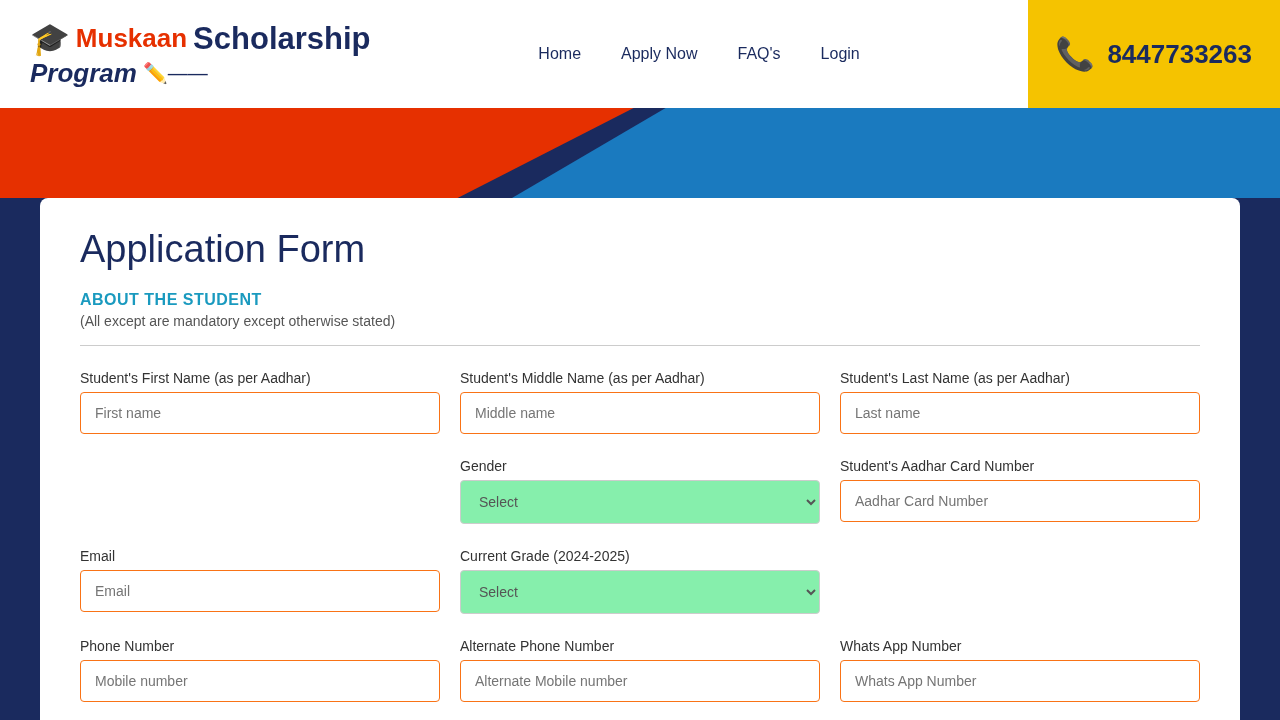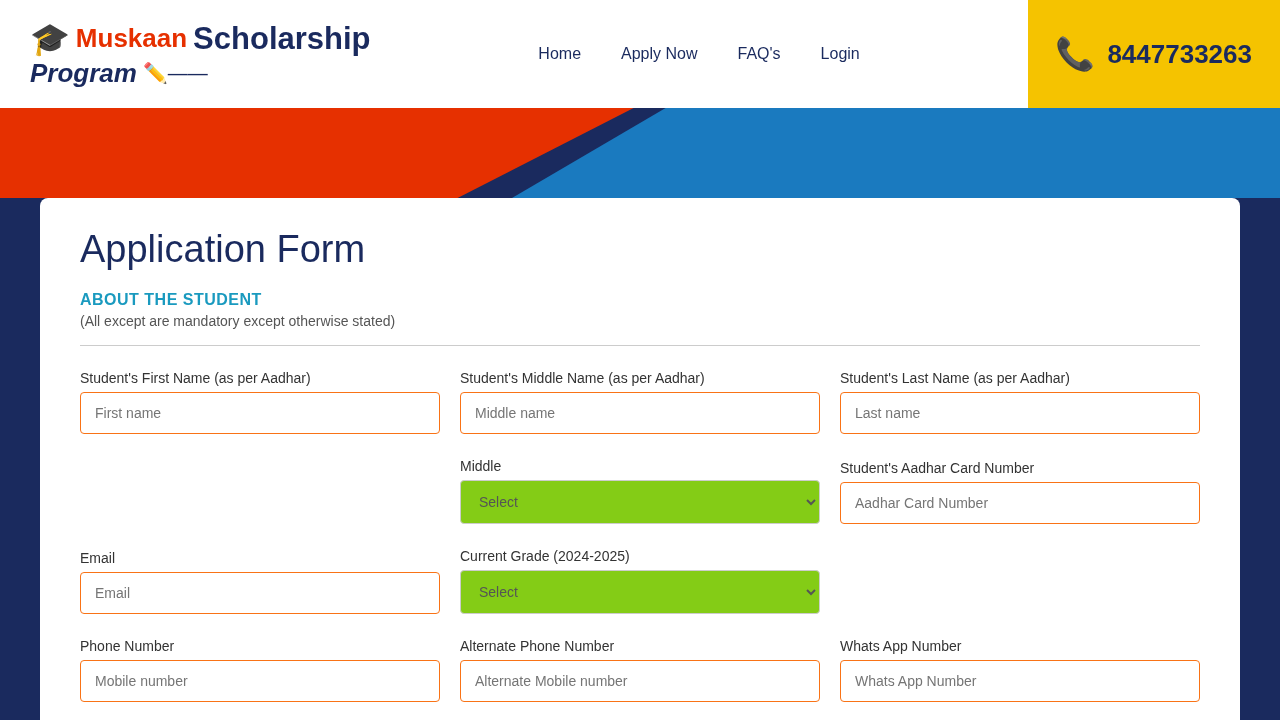--- a/index.html
+++ b/index.html
@@ -151,21 +151,20 @@
     .divider {
       border: none;
       border-top: 1px solid #ccc;
       margin-bottom: 24px;
     }
 
     .form-row {
       display: flex;
       gap: 20px;
       margin-bottom: 24px;
-      align-items: flex-end;
     }
 
     .form-group {
       flex: 1;
       display: flex;
       flex-direction: column;
       gap: 6px;
     }
 
     .form-label {
@@ -184,21 +183,21 @@
     }
 
     .form-select {
       border: 1px solid #ccc;
       border-radius: 4px;
       padding: 12px 14px;
       font-size: 14px;
       color: #555;
       outline: none;
       width: 100%;
-      background: #84cc16;
+      background: #86efac;
       appearance: auto;
     }
   </style>
 </head>
 <body>
 
 <div class="header">
   <div class="logo-area">
     <div class="logo-text">
       <span class="logo-cap">🎓</span>
@@ -249,21 +248,21 @@
     <div class="form-group">
       <label class="form-label">Student's Last Name (as per Aadhar)</label>
       <input class="form-input" type="text" placeholder="Last name" style="">
     </div>
   </div>
 
   <div class="form-row">
     <div class="form-group">
     </div>
     <div class="form-group">
-      <label class="form-label">Middle</label>
+      <label class="form-label">Gender</label>
       <select class="form-select">
         <option value="">Select</option>
         <option value="male">Male</option>
         <option value="female">Female</option>
         <option value="other">Other</option>
       </select>
     </div>
     <div class="form-group">
       <label class="form-label">Student's Aadhar Card Number</label>
       <input class="form-input" type="text" placeholder="Aadhar Card Number" style="">

